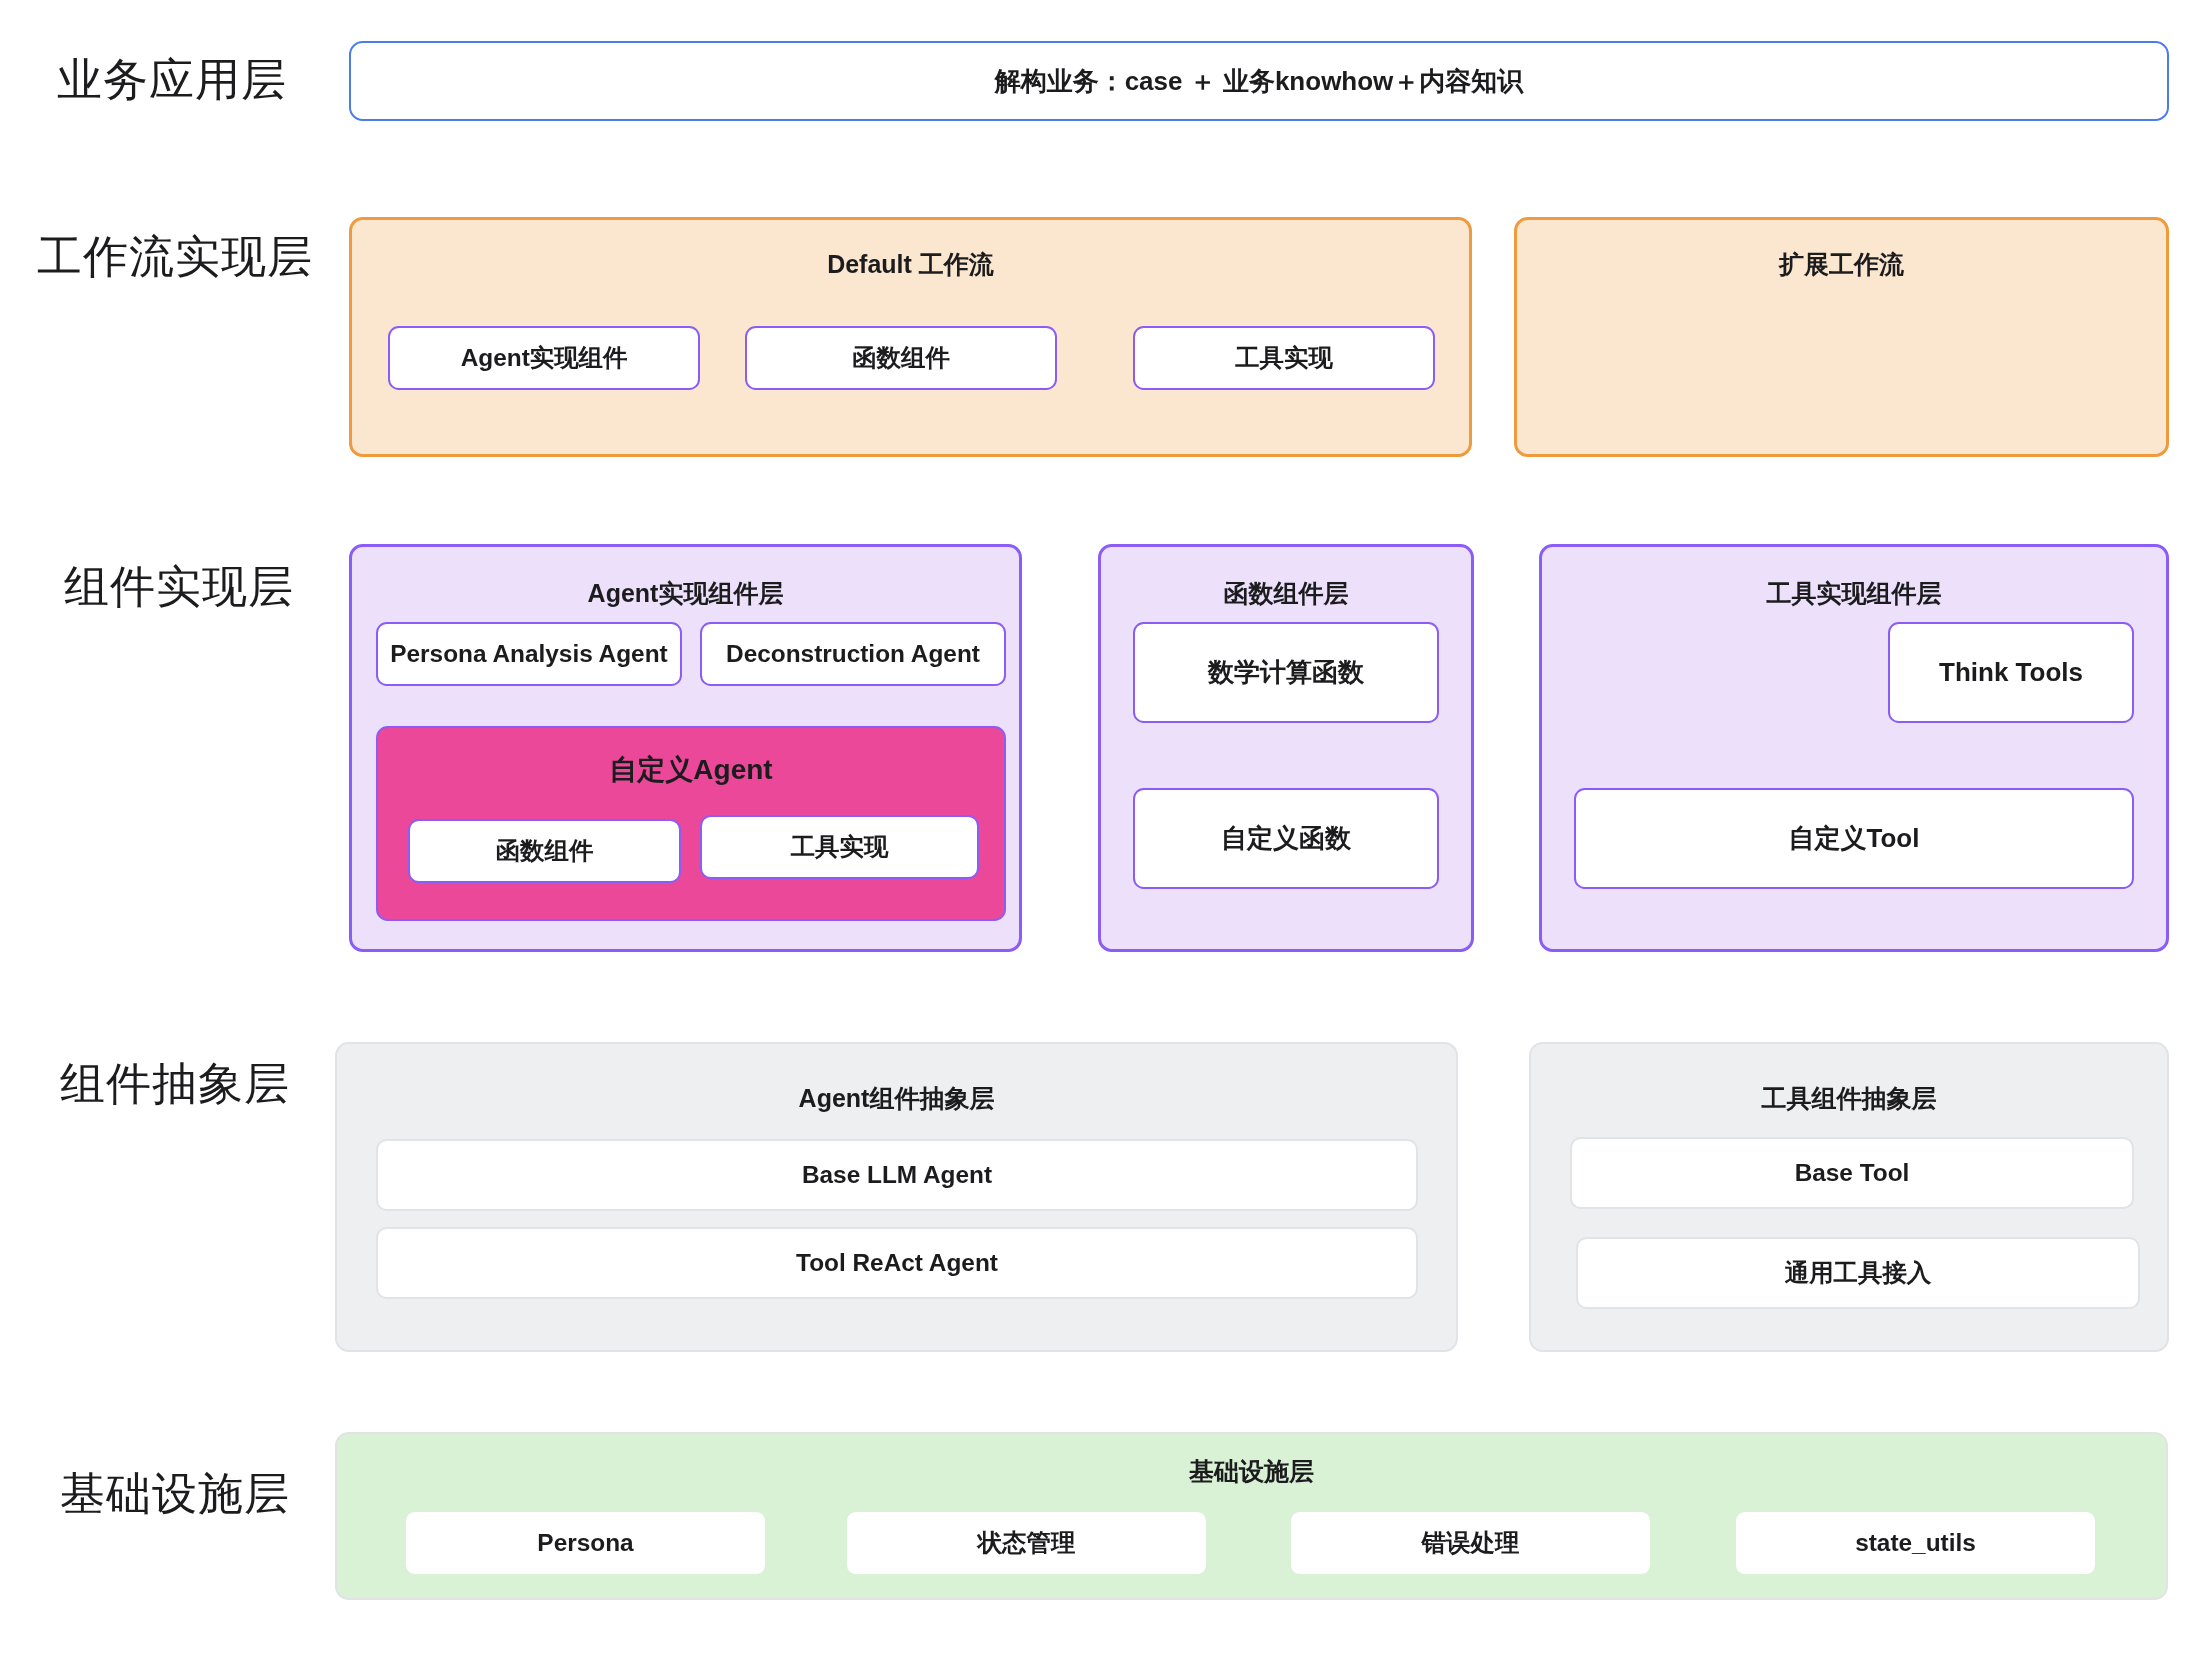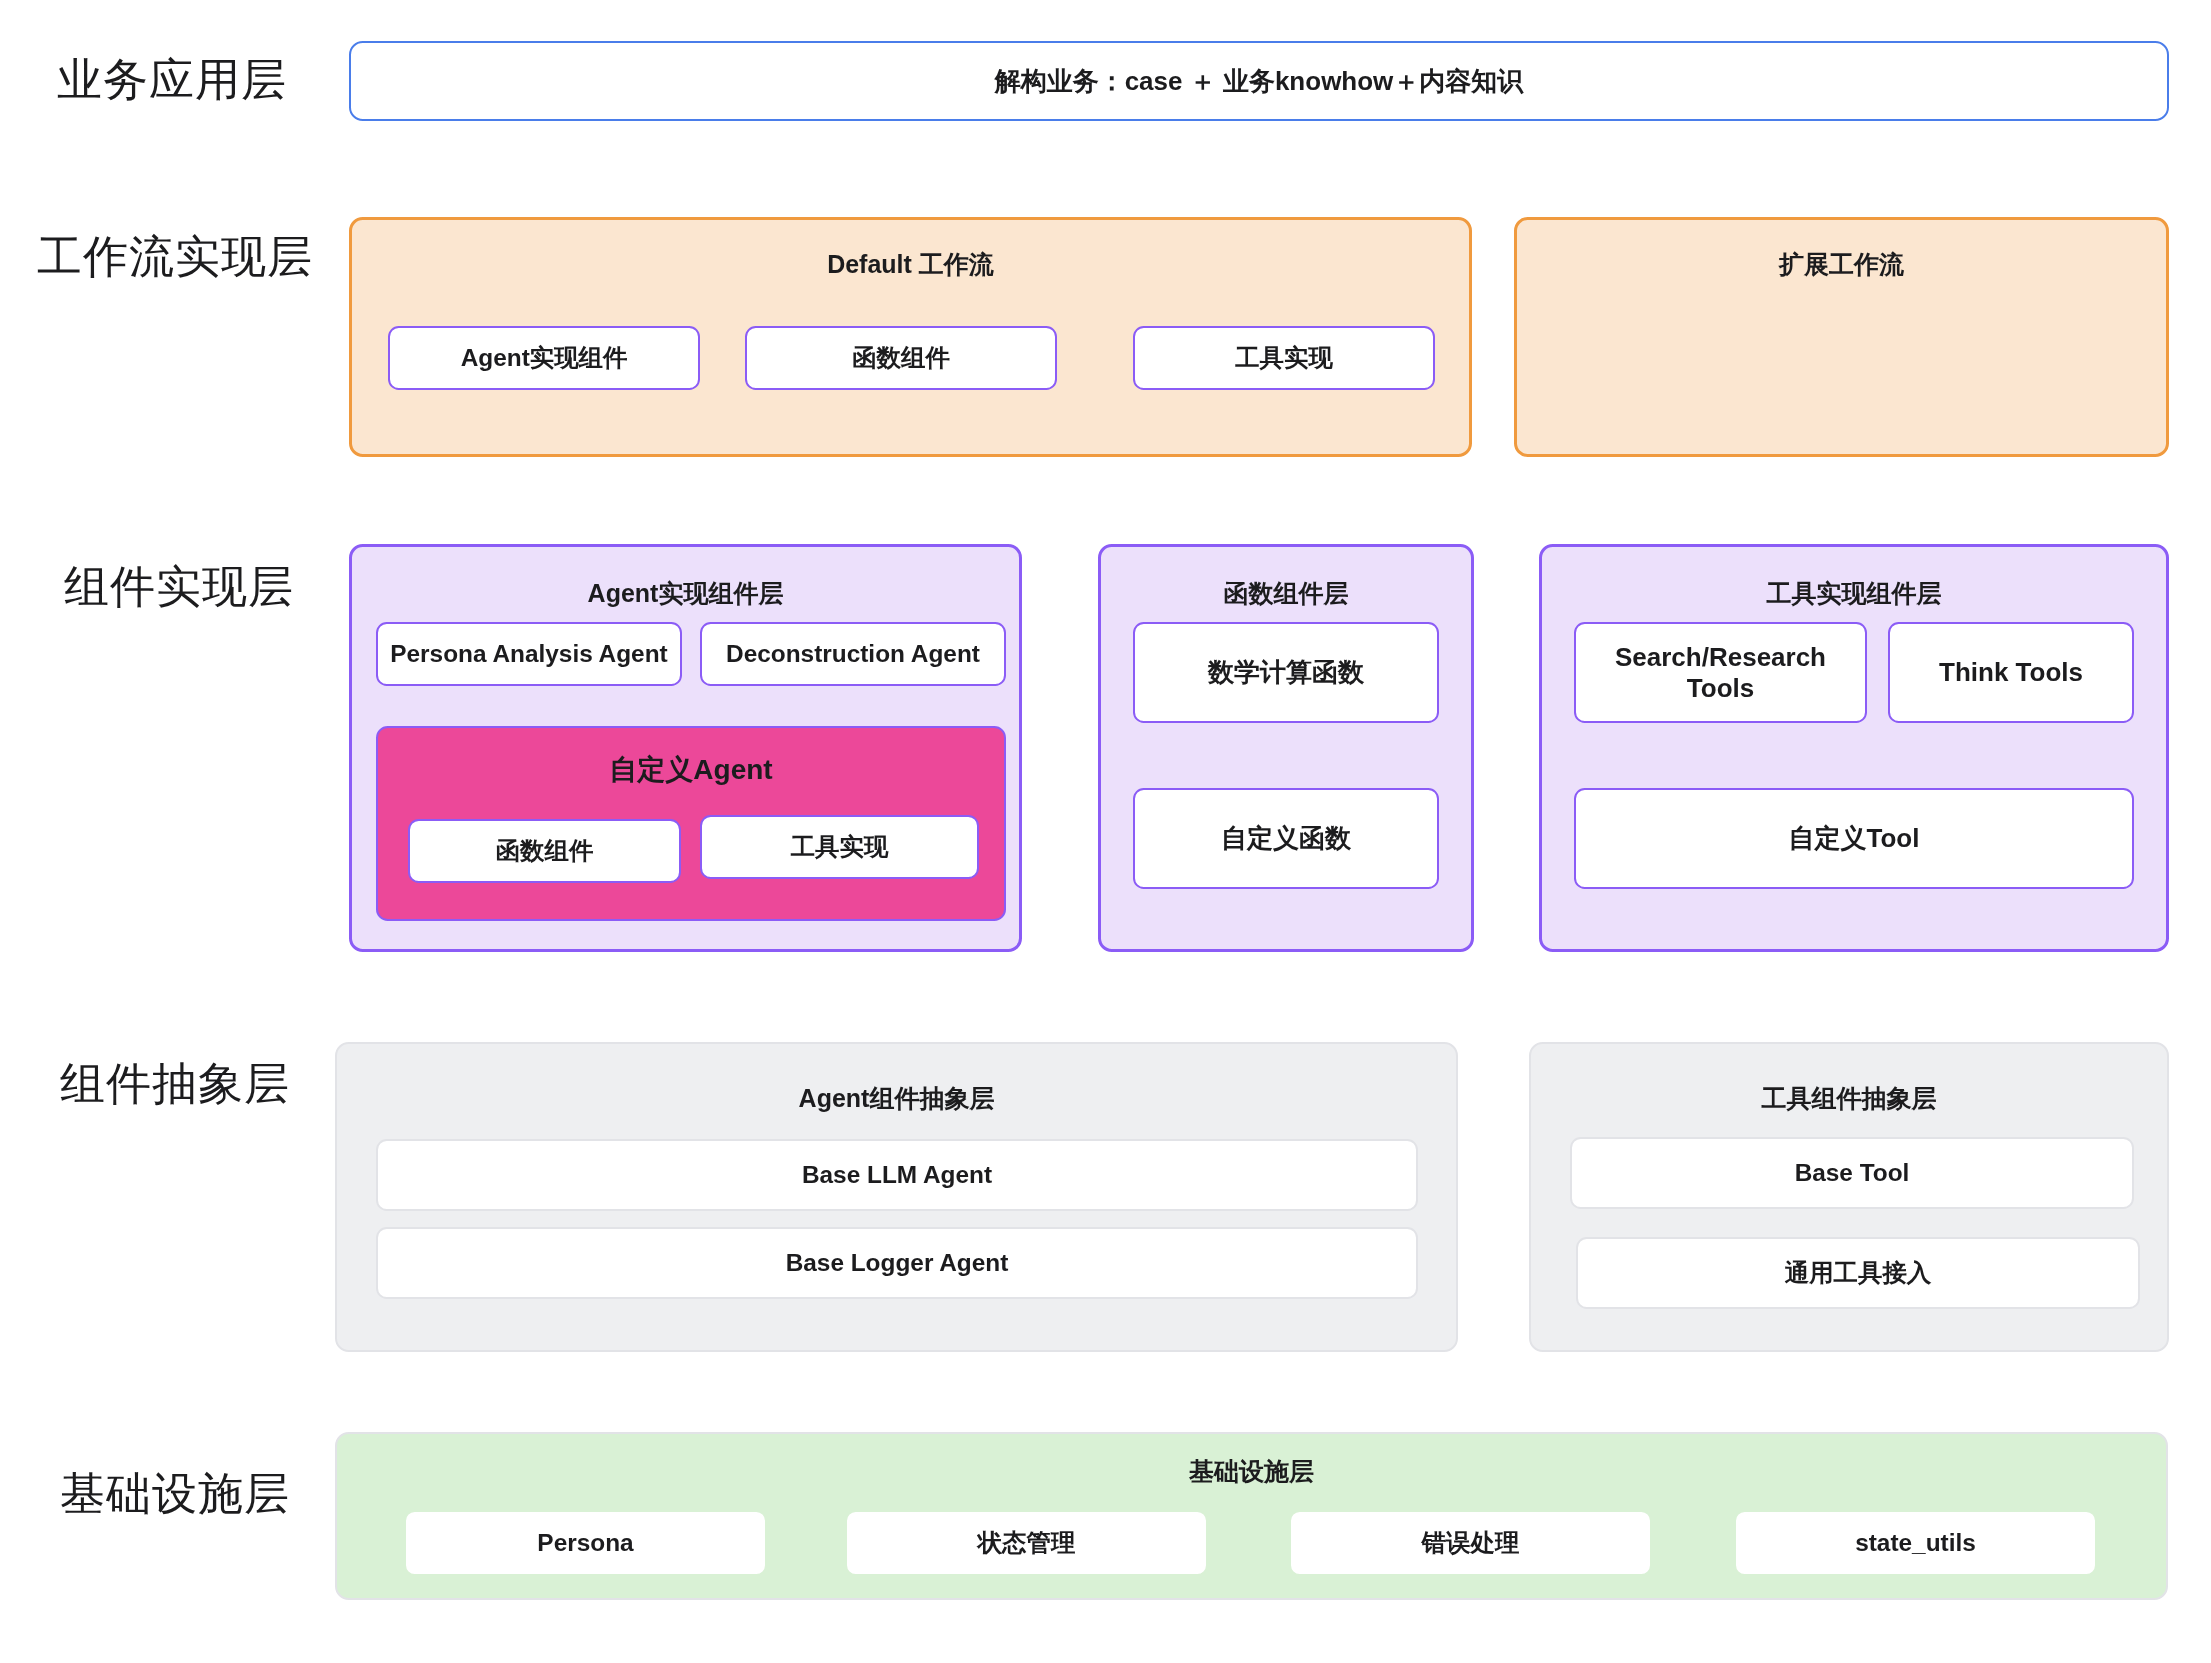--- a/index.html
+++ b/index.html
@@ -164,31 +164,30 @@
 
   <div class="group box-purple" style="left:1098px; top:544px; width:376px; height:408px;">
     <div class="group-title" style="top:31px;">函数组件层</div>
   </div>
   <div class="chip chip-purple chip-lg" style="left:1133px; top:622px; width:306px; height:101px;">数学计算函数</div>
   <div class="chip chip-purple chip-lg" style="left:1133px; top:788px; width:306px; height:101px;">自定义函数</div>
 
   <div class="group box-purple" style="left:1539px; top:544px; width:630px; height:408px;">
     <div class="group-title" style="top:31px;">工具实现组件层</div>
   </div>
-  <div class="chip chip-purple chip-lg" style="left:1574px; top:622px; width:293px; height:101px;">Search/Research Tools</div>
   <div class="chip chip-purple chip-lg" style="left:1888px; top:622px; width:246px; height:101px;">Think Tools</div>
   <div class="chip chip-purple chip-lg" style="left:1574px; top:788px; width:560px; height:101px;">自定义Tool</div>
 
   <div class="layer-label" style="left:60px; top:1061px;">组件抽象层</div>
 
   <div class="group box-gray" style="left:335px; top:1042px; width:1123px; height:310px;">
     <div class="group-title" style="top:39px;">Agent组件抽象层</div>
   </div>
   <div class="chip chip-gray" style="left:376px; top:1139px; width:1042px; height:72px;">Base LLM Agent</div>
-  <div class="chip chip-gray" style="left:376px; top:1227px; width:1042px; height:72px;">Base Logger Agent</div>
+  <div class="chip chip-gray" style="left:376px; top:1227px; width:1042px; height:72px;">Tool ReAct Agent</div>
 
   <div class="group box-gray" style="left:1529px; top:1042px; width:640px; height:310px;">
     <div class="group-title" style="top:39px;">工具组件抽象层</div>
   </div>
   <div class="chip chip-gray" style="left:1570px; top:1137px; width:564px; height:72px;">Base Tool</div>
   <div class="chip chip-gray" style="left:1576px; top:1237px; width:564px; height:72px;">通用工具接入</div>
 
   <div class="layer-label" style="left:60px; top:1471px;">基础设施层</div>
 
   <div class="group box-green" style="left:335px; top:1432px; width:1833px; height:168px;">

